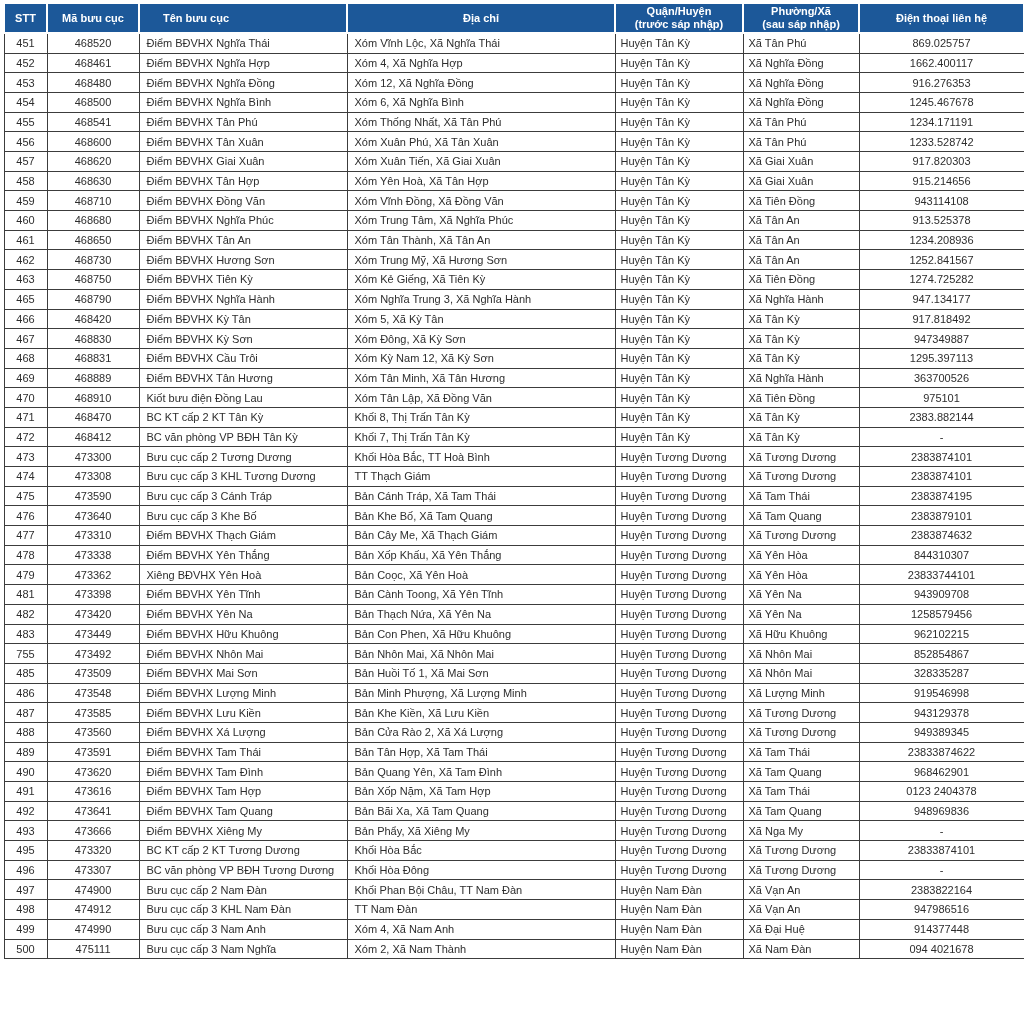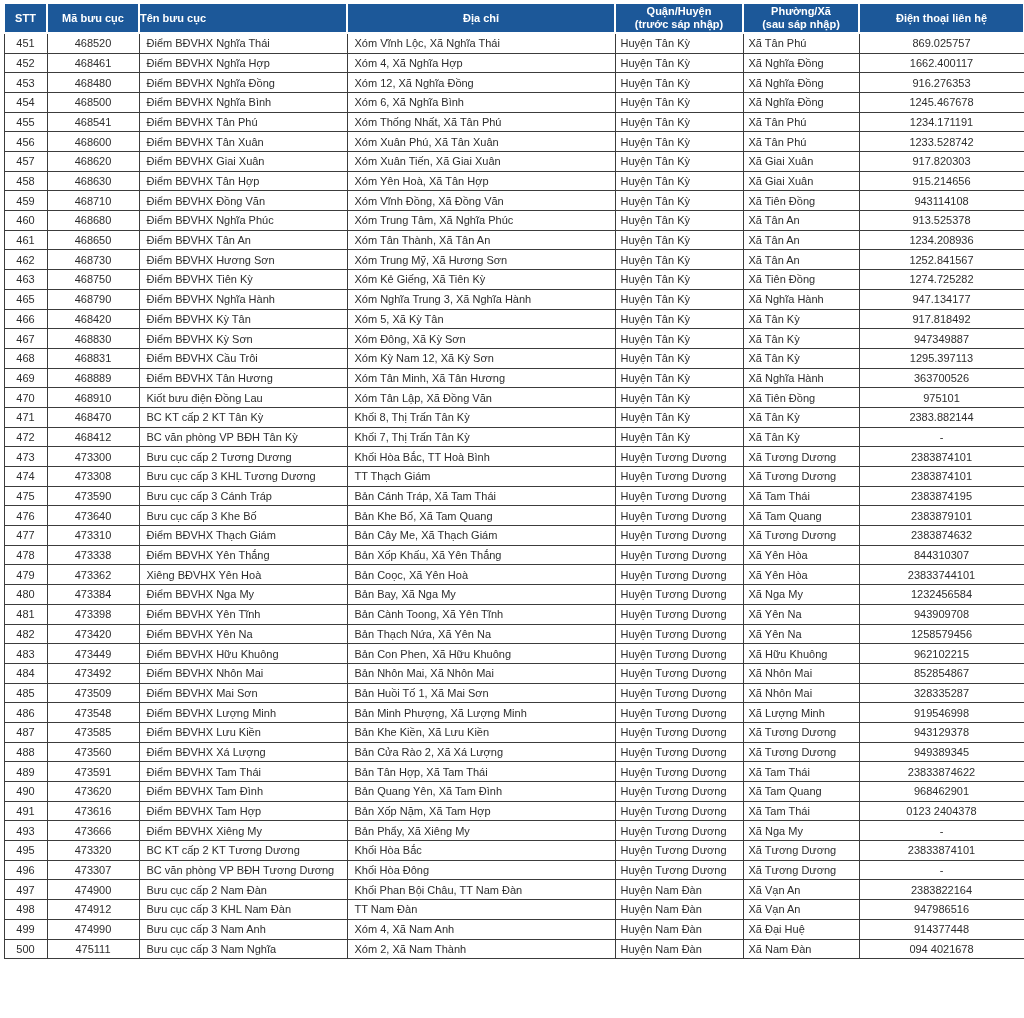--- a/index.html
+++ b/index.html
@@ -29,21 +29,21 @@
     font-size: 11px;
     font-weight: bold;
     height: 30px;
     border: 2px solid #ffffff;
     text-align: center;
     vertical-align: middle;
     white-space: pre-line;
     line-height: 1.2;
     padding: 1px 2px;
   }
-  thead th.h2 { text-align: left; padding-left: 0; }
+  thead th.h2 { text-align: left; padding-left: 23px; }
   tbody td {
     border: 1px solid #3c3c3c;
     font-size: 11px;
     color: #2d2d2d;
     height: 19.7px;
     vertical-align: middle;
     padding: 0 2px;
     white-space: nowrap;
     overflow: hidden;
   }
@@ -325,29 +325,20 @@
         <tr>
           <td class="c0">479</td>
           <td class="c1">473362</td>
           <td class="c2">Xiêng BĐVHX Yên Hoà</td>
           <td class="c3">Bản Coọc, Xã Yên Hoà</td>
           <td class="c4">Huyện Tương Dương</td>
           <td class="c5">Xã Yên Hòa</td>
           <td class="c6">23833744101</td>
         </tr>
         <tr>
-          <td class="c0">480</td>
-          <td class="c1">473384</td>
-          <td class="c2">Điểm BĐVHX Nga My</td>
-          <td class="c3">Bản Bay, Xã Nga My</td>
-          <td class="c4">Huyện Tương Dương</td>
-          <td class="c5">Xã Nga My</td>
-          <td class="c6">1232456584</td>
-        </tr>
-        <tr>
           <td class="c0">481</td>
           <td class="c1">473398</td>
           <td class="c2">Điểm BĐVHX Yên Tĩnh</td>
           <td class="c3">Bản Cành Toong, Xã Yên Tĩnh</td>
           <td class="c4">Huyện Tương Dương</td>
           <td class="c5">Xã Yên Na</td>
           <td class="c6">943909708</td>
         </tr>
         <tr>
           <td class="c0">482</td>
@@ -361,21 +352,21 @@
         <tr>
           <td class="c0">483</td>
           <td class="c1">473449</td>
           <td class="c2">Điểm BĐVHX Hữu Khuông</td>
           <td class="c3">Bản Con Phen, Xã Hữu Khuông</td>
           <td class="c4">Huyện Tương Dương</td>
           <td class="c5">Xã Hữu Khuông</td>
           <td class="c6">962102215</td>
         </tr>
         <tr>
-          <td class="c0">484</td>
+          <td class="c0">755</td>
           <td class="c1">473492</td>
           <td class="c2">Điểm BĐVHX Nhôn Mai</td>
           <td class="c3">Bản Nhôn Mai, Xã Nhôn Mai</td>
           <td class="c4">Huyện Tương Dương</td>
           <td class="c5">Xã Nhôn Mai</td>
           <td class="c6">852854867</td>
         </tr>
         <tr>
           <td class="c0">485</td>
           <td class="c1">473509</td>
@@ -431,20 +422,29 @@
           <td class="c6">968462901</td>
         </tr>
         <tr>
           <td class="c0">491</td>
           <td class="c1">473616</td>
           <td class="c2">Điểm BĐVHX Tam Hợp</td>
           <td class="c3">Bản Xốp Nặm, Xã Tam Hợp</td>
           <td class="c4">Huyện Tương Dương</td>
           <td class="c5">Xã Tam Thái</td>
           <td class="c6">0123 2404378</td>
+        </tr>
+        <tr>
+          <td class="c0">492</td>
+          <td class="c1">473641</td>
+          <td class="c2">Điểm BĐVHX Tam Quang</td>
+          <td class="c3">Bản Bãi Xa, Xã Tam Quang</td>
+          <td class="c4">Huyện Tương Dương</td>
+          <td class="c5">Xã Tam Quang</td>
+          <td class="c6">948969836</td>
         </tr>
         <tr>
           <td class="c0">493</td>
           <td class="c1">473666</td>
           <td class="c2">Điểm BĐVHX Xiêng My</td>
           <td class="c3">Bản Phẩy, Xã Xiêng My</td>
           <td class="c4">Huyện Tương Dương</td>
           <td class="c5">Xã Nga My</td>
           <td class="c6">-</td>
         </tr>

